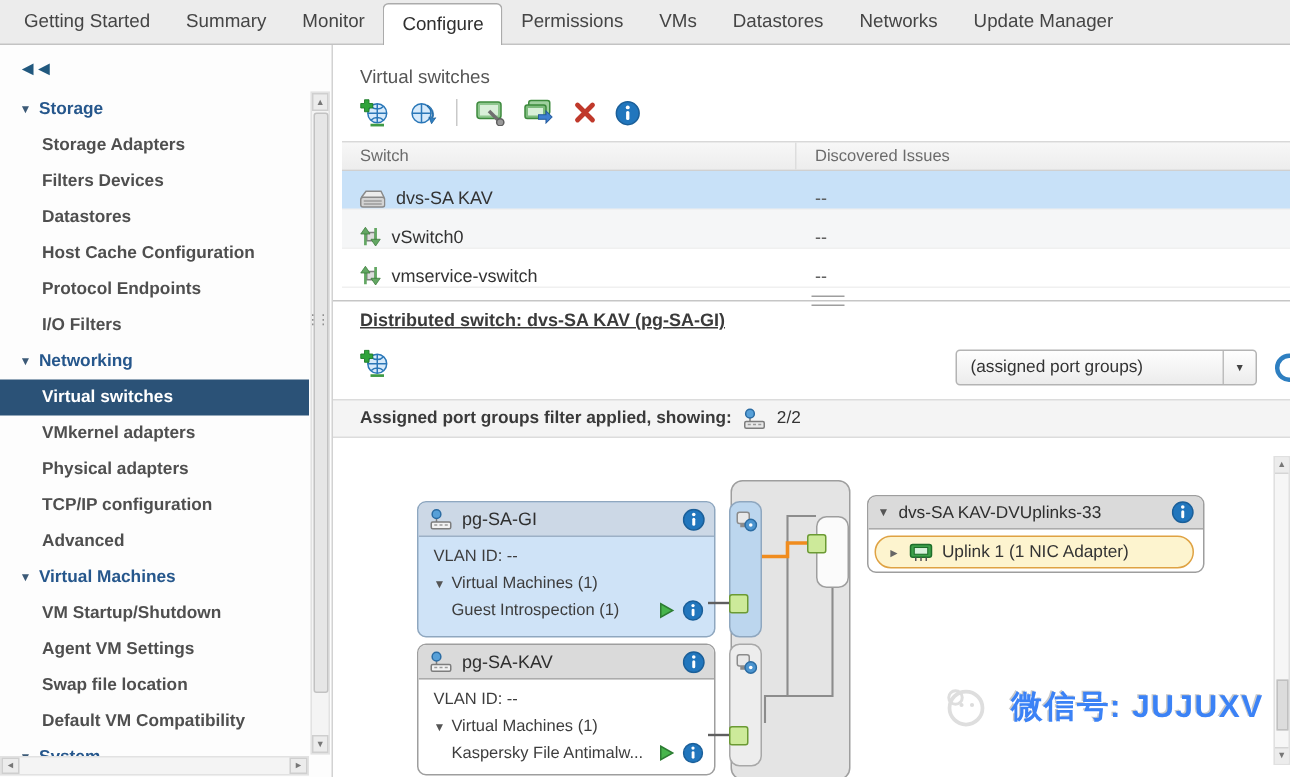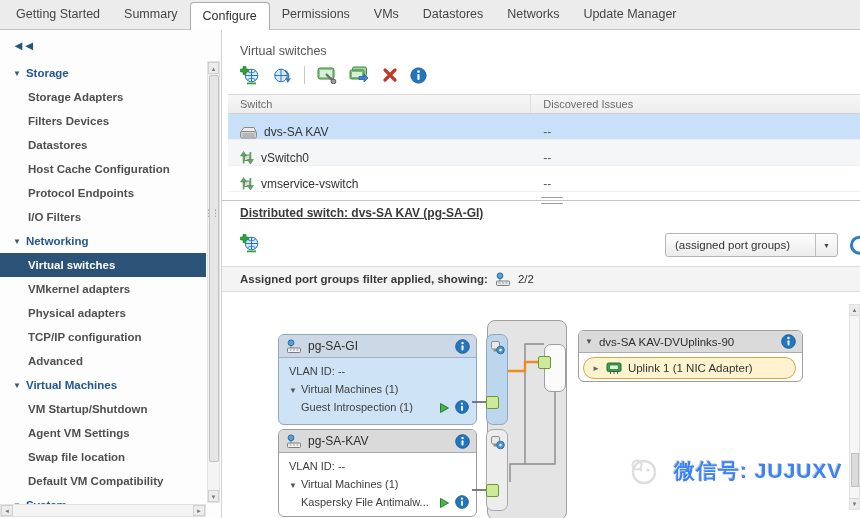--- a/index.html
+++ b/index.html
@@ -63,21 +63,21 @@
 .trow.alt { background:#f5f6f7; }
 
 
 .split { height:14px; position:relative; }
 .split .line { position:absolute; top:8px; left:0; right:0; border-top:1px solid #c6c6c6; }
 .split .grip2 { position:absolute; top:5px; left:50%; width:22px; height:7px;
   border-top:1px solid #9e9e9e; border-bottom:1px solid #9e9e9e; cursor:row-resize; }
 .detail-title { padding-left:18px; font-size:12px; font-weight:bold; color:#3a3a3a; height:22px;text-decoration:underline; }
 .toolbar2 { position:relative; height:26px; margin-top:4px; padding-left:18px;
   display:flex; align-items:center; }
-.dropdown { position:absolute; right:22px; top:1px; width:173px; height:24px;
+.dropdown { position:absolute; right:22px; top:1px; width:201px; height:24px;
   border:1px solid #b4b4b4; border-radius:3px; background:linear-gradient(#fefefe,#ececec);
   display:flex; align-items:center; cursor:pointer; }
 .dropdown .val { flex:1; font-size:11.5px; color:#333; padding-left:9px; white-space:nowrap; }
 .dropdown .dbtn { width:22px; align-self:stretch; border-left:1px solid #bdbdbd;
   display:flex; align-items:center; justify-content:center; font-size:7px; color:#444; }
 .refresh-cut { position:absolute; right:-9px; top:3px; }
 
 
 .filterbar { margin-top:8px; height:26px; background:#f4f4f4; border-top:1px solid #dcdcdc;
   border-bottom:1px solid #dcdcdc; display:flex; align-items:center; gap:7px;
@@ -135,20 +135,21 @@
   text-shadow:1px 1px 0 #ffffff, -1px -1px 0 #c9c9c9; }
 </style>
 </head>
 <body>
 
 <div class="app">
 
   <div class="tabbar">
     <div class="tab">Getting Started</div>
     <div class="tab">Summary</div>
+    <div class="tab">Monitor</div>
     <div class="tab active">Configure</div>
     <div class="tab">Permissions</div>
     <div class="tab">VMs</div>
     <div class="tab">Datastores</div>
     <div class="tab">Networks</div>
     <div class="tab">Update Manager</div>
   </div>
 
   <div class="content">
 
@@ -412,21 +413,21 @@
                     <rect x="6.1" y="5.8" width="1.9" height="5" rx="0.9" fill="#fff"></rect>
                     <circle cx="7" cy="3.7" r="1.1" fill="#fff"></circle>
                   </svg></span>
             </div>
           </div>
         </div>
 
         <div class="upbox">
           <div class="up-head">
             <span class="caret">▼</span>
-            <span class="nm">dvs-SA KAV-DVUplinks-90</span>
+            <span class="nm">dvs-SA KAV-DVUplinks-33</span>
             <svg width="15" height="15">
                 <circle cx="7.5" cy="7.5" r="6.8" fill="#2176bd" stroke="#1b5f99"></circle>
                 <rect x="6.5" y="6.2" width="2" height="5.3" rx="1" fill="#fff"></rect>
                 <circle cx="7.5" cy="4" r="1.2" fill="#fff"></circle>
               </svg>
           </div>
           <div class="up-pill">
             <span class="caret">►</span>
             <svg width="16" height="13">
                 <rect x="1" y="1" width="14" height="8.5" rx="1.5" fill="#3da04a" stroke="#1e6e2a"></rect>

